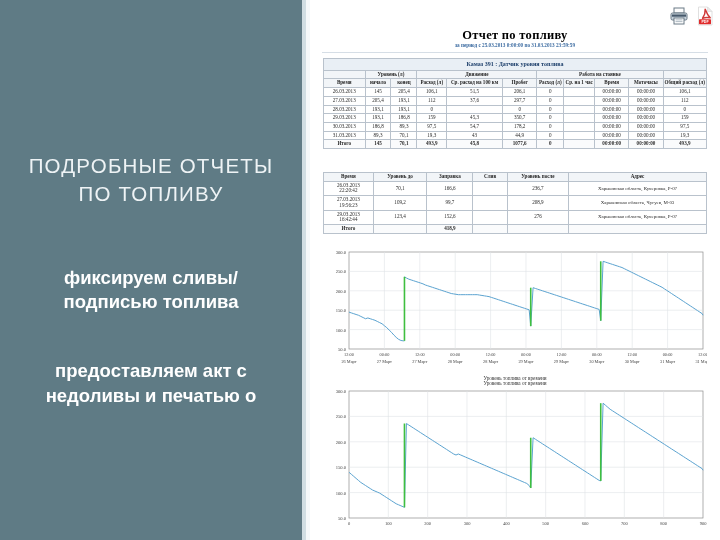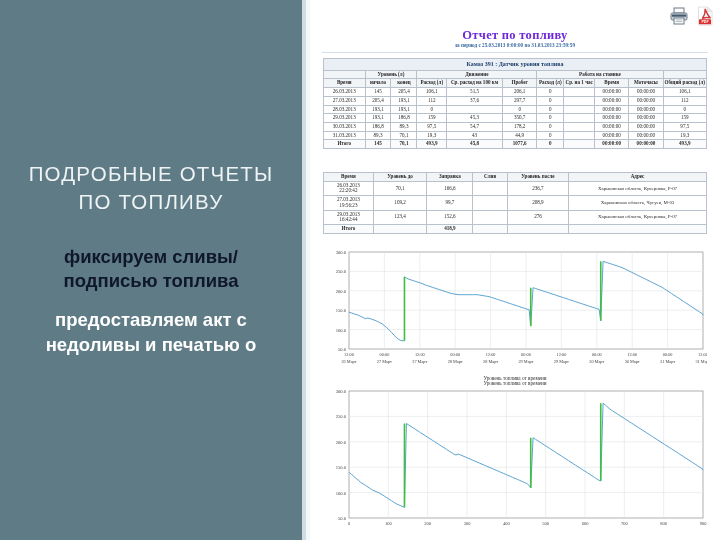--- a/index.html
+++ b/index.html
@@ -8,71 +8,71 @@
     font-family:"Liberation Sans",sans-serif;
     background:#ffffff;
   }
   #root{position:relative;width:720px;height:540px;}
 
   
   #left-panel{
     position:absolute;left:0;top:0;width:302px;height:540px;
     background:#5f7b85;
     box-sizing:border-box;
-    padding:8px 14px;
+    padding:0 14px;
     display:flex;flex-direction:column;align-items:center;
     justify-content:flex-start;
     color:#ffffff;
   }
   #left-panel .headline{
     margin-top:152px;
     font-size:20.5px;
     font-weight:300;
     letter-spacing:1.2px;
     line-height:1.38;
     text-align:center;
     color:#eef3f5;
   }
   #left-panel .sub1{
-    margin-top:28px;
-    font-size:18.5px;
-    font-weight:bold;
-    line-height:1.32;
-    text-align:center;
-    color:#0f172a;
-  }
-  #left-panel .sub2{
-    margin-top:15px;
+    margin-top:57px;
     font-size:18.5px;
     font-weight:bold;
     line-height:1.32;
     text-align:center;
     color:#ffffff;
   }
+  #left-panel .sub2{
+    margin-top:45px;
+    font-size:18.5px;
+    font-weight:bold;
+    line-height:1.32;
+    text-align:center;
+    color:#ffffff;
+  }
   .panel-edge{
     position:absolute;top:0;width:4px;height:540px;
   }
   #edge-left{left:302px;background:#cfdde2;}
   #edge-right{left:306px;background:#f4f8f9;}
 
   
   #report{
     position:absolute;left:310px;top:0;width:410px;height:540px;
     background:#ffffff;overflow:hidden;
   }
   #toolbar{
     position:absolute;right:5px;top:6px;
     display:flex;gap:6px;align-items:flex-start;
   }
   .tool-icon{display:block;cursor:pointer;}
 
   #report-title{
     position:absolute;top:28px;left:0;width:410px;text-align:center;
     font-family:"Liberation Serif",serif;
-    font-size:12.5px;font-weight:bold;color:#6d28d9;
+    font-size:12.5px;font-weight:bold;color:#000000;
     letter-spacing:.3px;
   }
   #report-period{
     position:absolute;top:42px;left:0;width:410px;text-align:center;
     font-family:"Liberation Serif",serif;
     font-size:5.2px;font-weight:bold;color:#3a6aa0;
   }
   #title-rule{
     position:absolute;top:52px;left:12px;width:386px;height:1px;
     background:#d6dee6;

